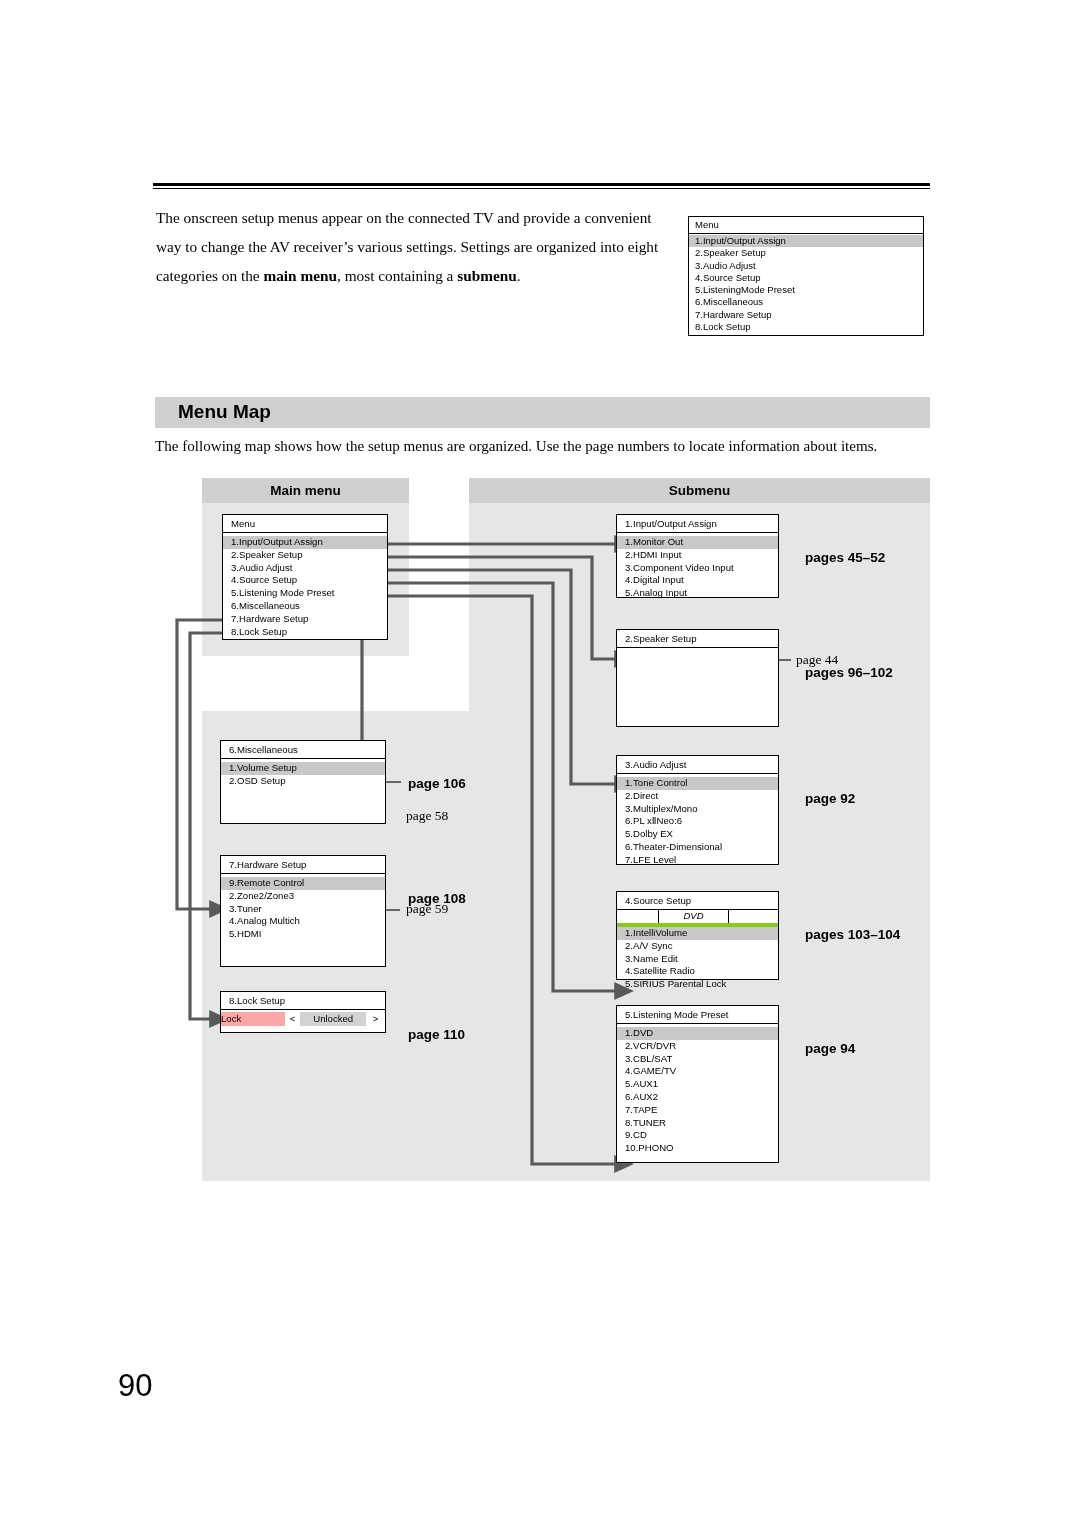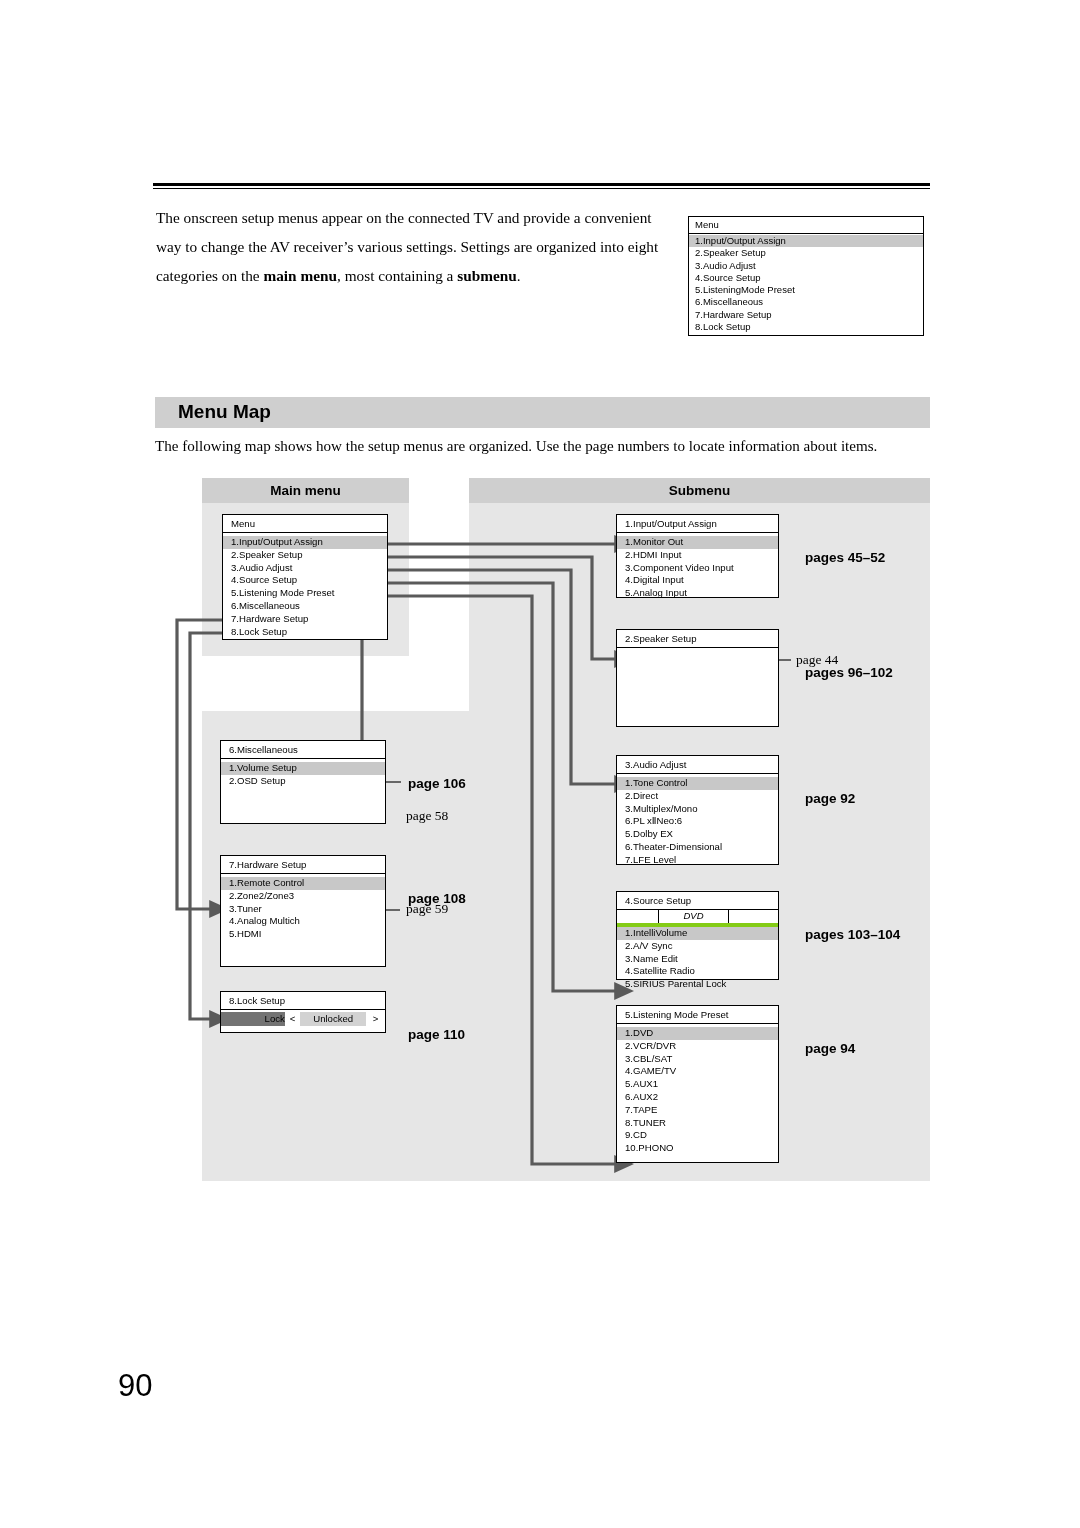--- a/index.html
+++ b/index.html
@@ -80,21 +80,21 @@
   .mbox .hd{
     font-size:9.6px;line-height:12px;padding:2.5px 0 2.5px 8px;
     border-bottom:1px solid #000;color:#000;
   }
   .mbox .bd{padding-top:3px;}
   .mbox .it{font-size:9.6px;line-height:12.8px;padding-left:8px;color:#000;white-space:nowrap;}
   .mbox .it.sel{background:#c8c8c8;}
 
   
   .lockrow{display:flex;align-items:center;font-size:9.6px;line-height:14px;color:#000;}
-  .lockrow .lbl{background:#737373;width:74px;box-sizing:border-box;text-align:right;}
+  .lockrow .lbl{background:#fca5a5;width:74px;box-sizing:border-box;}
   .lockrow .lt{width:18px;text-align:center;}
   .lockrow .val{background:#d2d2d2;width:76px;text-align:center;}
   .lockrow .gt{width:22px;text-align:center;}
 
   
   .dvdrow{display:flex;height:13px;border-bottom:4px solid #84cc16;font-style:italic;}
   .dvdrow .l{width:41px;border-right:1px solid #000;}
   .dvdrow .c{width:69px;border-right:1px solid #000;text-align:center;font-size:9.5px;line-height:12px;color:#000;}
   .dvdrow .r{flex:1;}
 
@@ -200,21 +200,21 @@
         <div class="it sel">1.Volume Setup</div>
         <div class="it">2.OSD Setup</div>
       </div>
   </div>
   <div class="pref" style="left:408px;top:744px;">page 106</div>
   <div class="pref-lt" style="left:406px;top:773px;margin-top:35px;">page 58</div>
 
   <div class="mbox" id="lb1" style="left:220px;top:855px;width:166px;height:112px;">
     <div class="hd">7.Hardware Setup</div>
     <div class="bd" id="lb1-body">
-        <div class="it sel">1.Remote Control</div>
+        <div class="it sel">9.Remote Control</div>
         <div class="it">2.Zone2/Zone3</div>
         <div class="it">3.Tuner</div>
         <div class="it">4.Analog Multich</div>
         <div class="it">5.HDMI</div>
       </div>
   </div>
   <div class="pref" style="left:408px;top:859px;">page 108</div>
   <div class="pref-lt" style="left:406px;top:901px;">page 59</div>
 
   <div class="mbox" id="lb2" style="left:220px;top:991px;width:166px;height:42px;">

